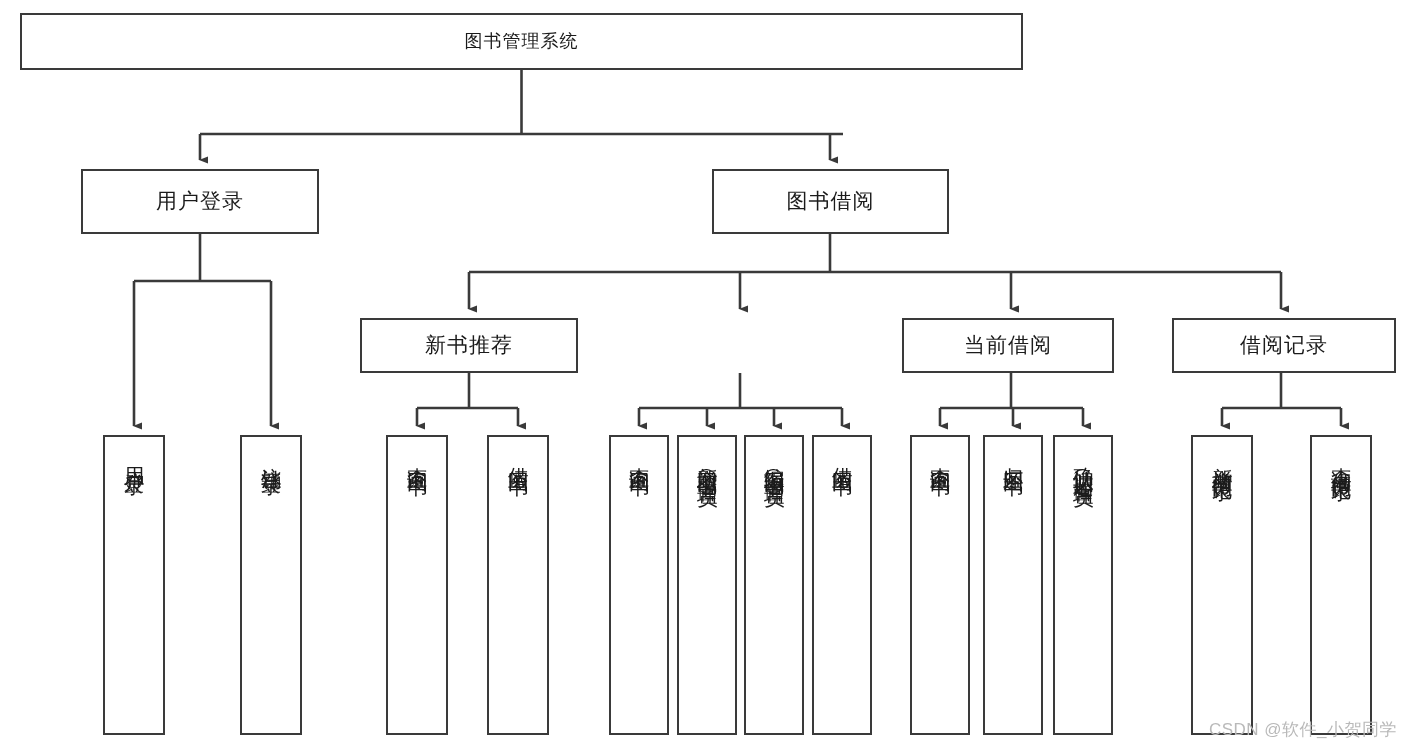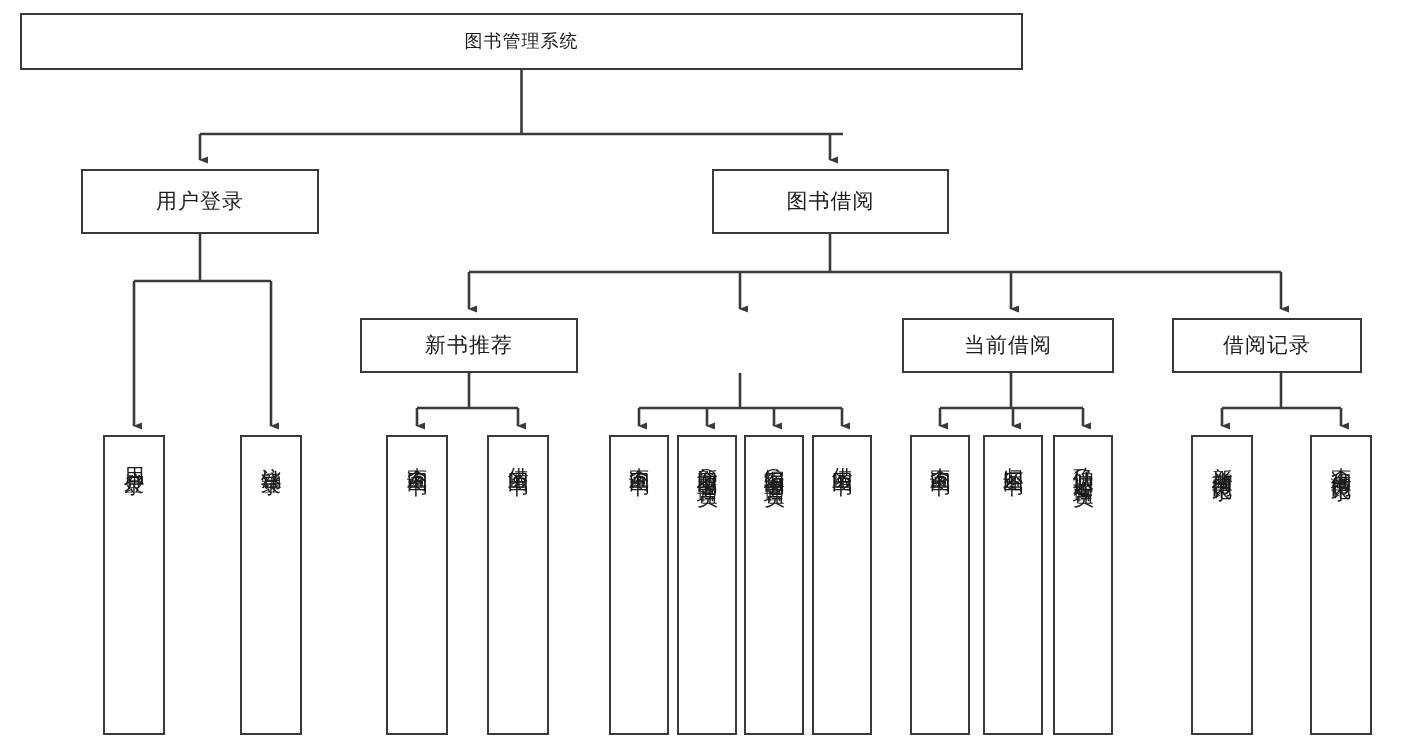--- a/index.html
+++ b/index.html
@@ -139,21 +139,21 @@
   <div class="node horizontal" id="node-l2-1" style="left: 712px; top: 169px; width: 237px; height: 65px;">
     <span>图书借阅</span>
   </div>
 
   <div class="node horizontal" id="node-l3-0" style="left: 360px; top: 318px; width: 218px; height: 55px; text-align: right;">
     <span>新书推荐</span>
   </div>
   <div class="node horizontal" id="node-l3-2" style="left: 902px; top: 318px; width: 212px; height: 55px;">
     <span>当前借阅</span>
   </div>
-  <div class="node horizontal" id="node-l3-3" style="left: 1172px; top: 318px; width: 190px; height: 55px;">
+  <div class="node horizontal" id="node-l3-3" style="left: 1172px; top: 318px; width: 224px; height: 55px;">
     <span>借阅记录</span>
   </div>
 
   <div class="node vertical" id="node-leaf-0" style="left: 103px; top: 435px; width: 62px; height: 300px;">
     <span class="vtext">用户登录</span>
   </div>
   <div class="node vertical" id="node-leaf-1" style="left: 240px; top: 435px; width: 62px; height: 300px;">
     <span class="vtext">注销登录</span>
   </div>
   <div class="node vertical" id="node-leaf-2" style="left: 386px; top: 435px; width: 62px; height: 300px;">
@@ -183,13 +183,14 @@
   <div class="node vertical" id="node-leaf-10" style="left: 1053px; top: 435px; width: 60px; height: 300px;">
     <span class="vtext">确认归还（管理员）</span>
   </div>
   <div class="node vertical" id="node-leaf-11" style="left: 1191px; top: 435px; width: 62px; height: 300px;">
     <span class="vtext">新增借阅记录</span>
   </div>
   <div class="node vertical" id="node-leaf-12" style="left: 1310px; top: 435px; width: 62px; height: 300px;">
     <span class="vtext">查询借阅记录</span>
   </div>
 
+  <div id="watermark">CSDN @软件_小贺同学</div>
 </div>
 
 </body></html>

